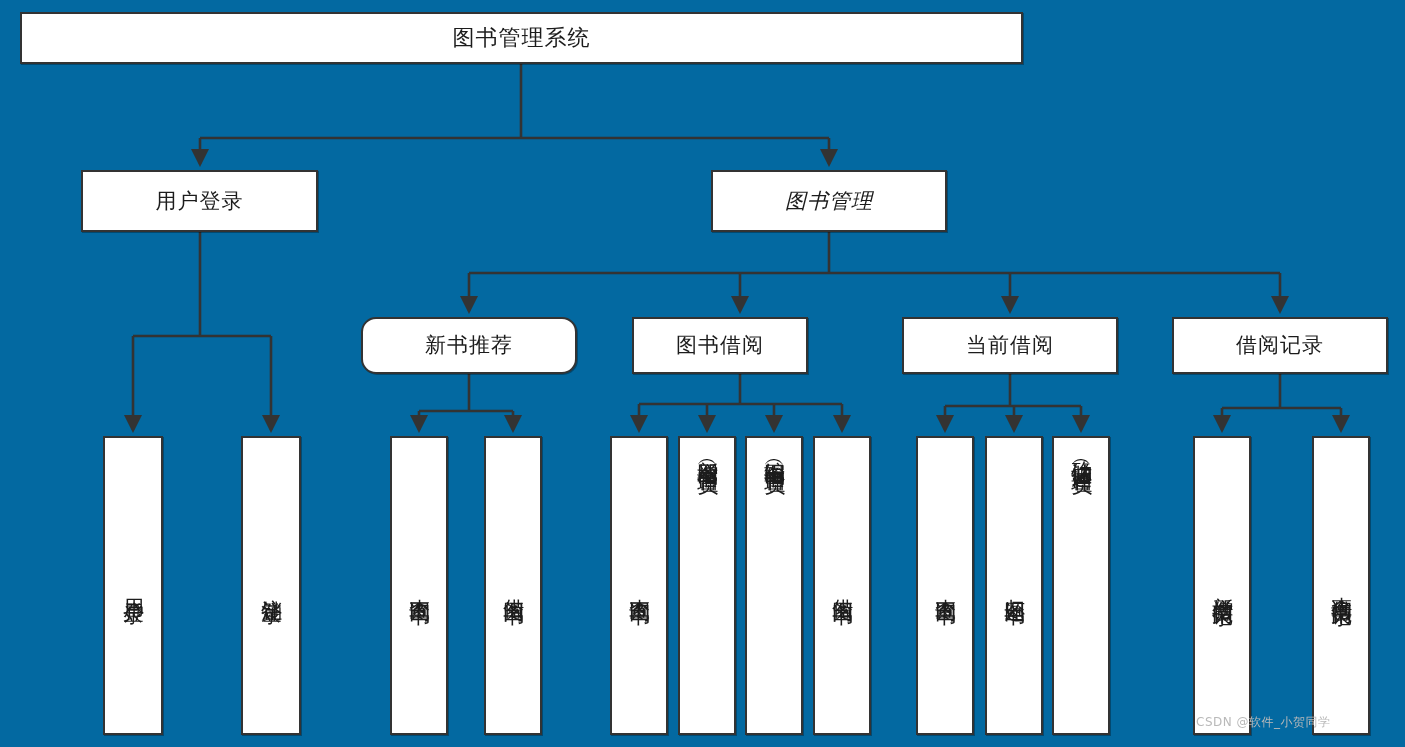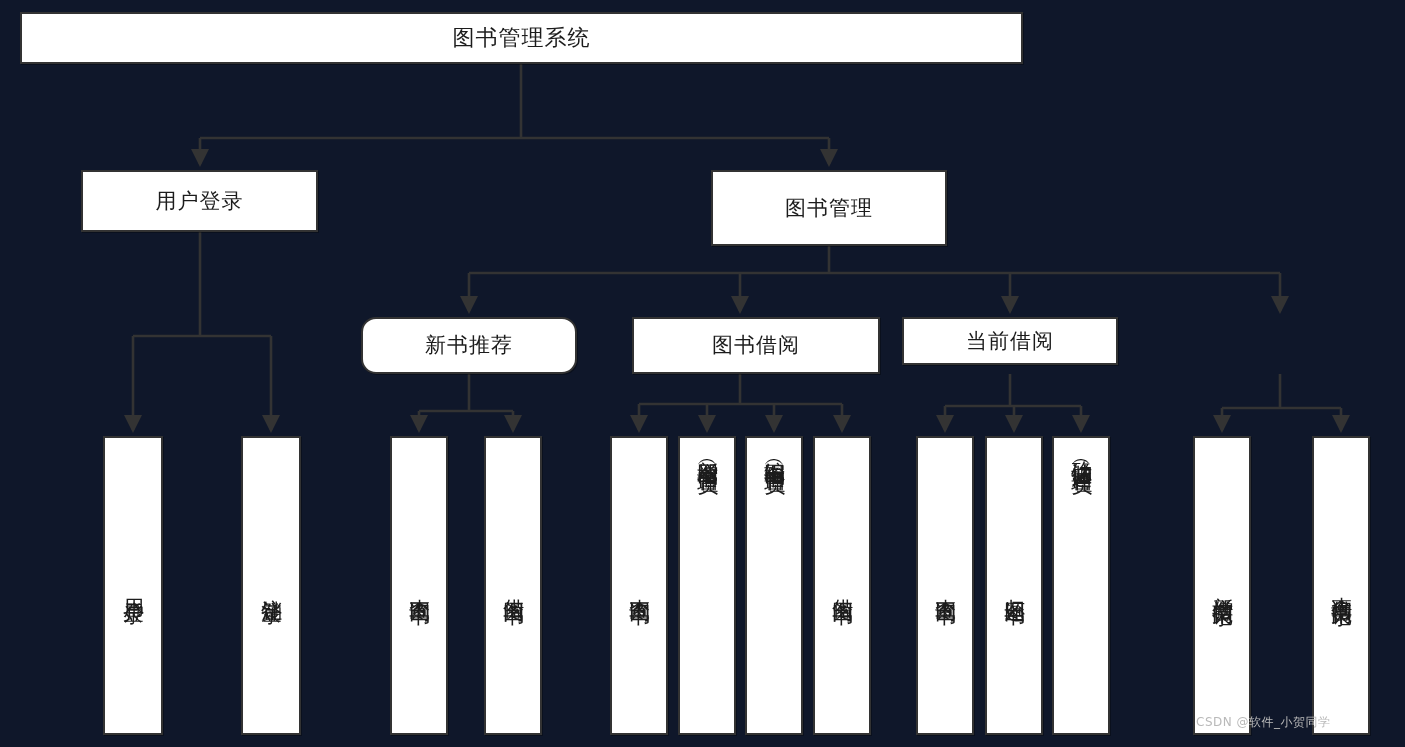--- a/index.html
+++ b/index.html
@@ -9,21 +9,21 @@
     background: #ffffff;
   }
   body {
     font-family: "DejaVu Sans", "Liberation Sans", sans-serif;
     color: #1a1a1a;
   }
   #diagram-root {
     position: relative;
     width: 1405px;
     height: 747px;
-    background: #0f172a;
+    background: #0369a1;
     overflow: hidden;
   }
   #edges-layer {
     position: absolute;
     left: 0;
     top: 0;
     width: 1405px;
     height: 747px;
     pointer-events: none;
   }
@@ -130,32 +130,35 @@
     </g>
   </svg>
 
   <div class="node level-0" style="left:20px; top:12px; width:1003px; height:52px;">
     <span class="node-label">图书管理系统</span>
   </div>
 
   <div class="node level-1" style="left:81px; top:170px; width:237px; height:62px;">
     <span class="node-label">用户登录</span>
   </div>
-  <div class="node level-1" style="left:711px; top:170px; width:236px; height:76px;">
+  <div class="node level-1" style="left:711px; top:170px; width:236px; height:62px;font-style:italic;">
     <span class="node-label">图书管理</span>
   </div>
 
   <div class="node level-2" style="left:361px; top:317px; width:216px; height:57px;border-radius:15px;">
     <span class="node-label">新书推荐</span>
   </div>
-  <div class="node level-2" style="left:632px; top:317px; width:248px; height:57px;">
+  <div class="node level-2" style="left:632px; top:317px; width:176px; height:57px;">
     <span class="node-label">图书借阅</span>
   </div>
-  <div class="node level-2" style="left:902px; top:317px; width:216px; height:48px;">
+  <div class="node level-2" style="left:902px; top:317px; width:216px; height:57px;">
     <span class="node-label">当前借阅</span>
+  </div>
+  <div class="node level-2" style="left:1172px; top:317px; width:216px; height:57px;">
+    <span class="node-label">借阅记录</span>
   </div>
 
   <div class="node leaf center-v" style="left:103px; top:436px; width:60px; height:299px;">
     <span class="node-label">用户登录</span>
   </div>
   <div class="node leaf center-v" style="left:241px; top:436px; width:60px; height:299px;">
     <span class="node-label">注销登录</span>
   </div>
 
   <div class="node leaf center-v" style="left:390px; top:436px; width:58px; height:299px;">

